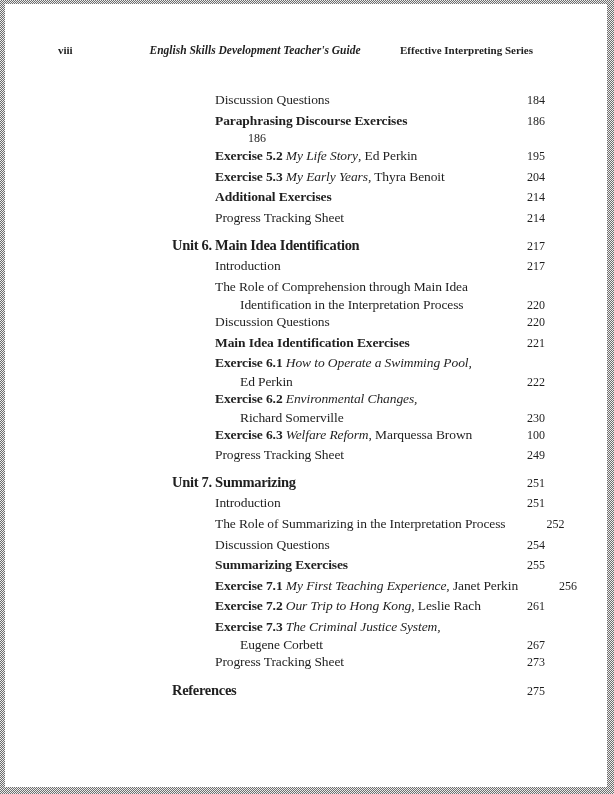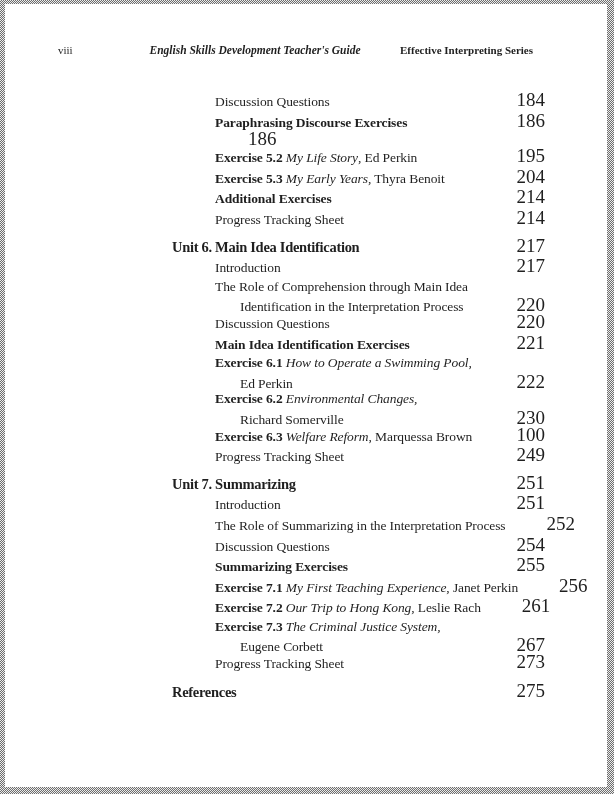--- a/index.html
+++ b/index.html
@@ -11,21 +11,21 @@
     font-family:"Liberation Serif",serif;
     color:#1f1f1f;
   }
   .page{
     position:absolute;left:5px;top:4px;right:7px;bottom:7px;
     background:#ffffff;
   }
   .content{position:absolute;inset:0;}
   .header-folio{
     position:absolute;left:53px;top:40px;
-    font-weight:400;font-size:11px;
+    font-weight:700;font-size:11px;
   }
   .header-title{
     position:absolute;left:250px;top:40px;transform:translateX(-50%);
     font-style:italic;font-weight:600;font-size:11.5px;white-space:nowrap;font-family:Liberation Serif, serif;
   }
   .header-series{
     position:absolute;right:74px;top:40px;text-align:right;
     font-weight:600;font-size:11px;white-space:nowrap;
   }
   .toc{
@@ -33,21 +33,21 @@
     font-size:13.5px;letter-spacing:-0.1px;
   }
   .row{
     display:flex;justify-content:space-between;align-items:baseline;
     height:20.6px;line-height:20.6px;white-space:pre;gap:33px;
   }
   .row.item{padding-left:43px;}
   .row.cont{height:15px;line-height:15px;padding-left:68px;}
   .row.unit{margin-top:6.5px;height:21px;line-height:21px;}
   .entry{flex:0 1 auto;overflow:visible;}
-  .pagenum{flex:0 0 auto;padding-left:8px;font-size:19px;letter-spacing:0;}
+  .pagenum{flex:0 0 auto;padding-left:8px;font-size:12px;letter-spacing:0;}
   .seg-regular{font-style:normal;font-weight:normal;}
   .seg-bold{font-weight:bold;}
   .seg-italic{font-style:italic;}
   .seg-unit{
     font-family:Liberation Serif, serif;font-weight:bold;
     font-size:14.5px;letter-spacing:-0.3px;
   }
 </style>
 </head>
 <body>

